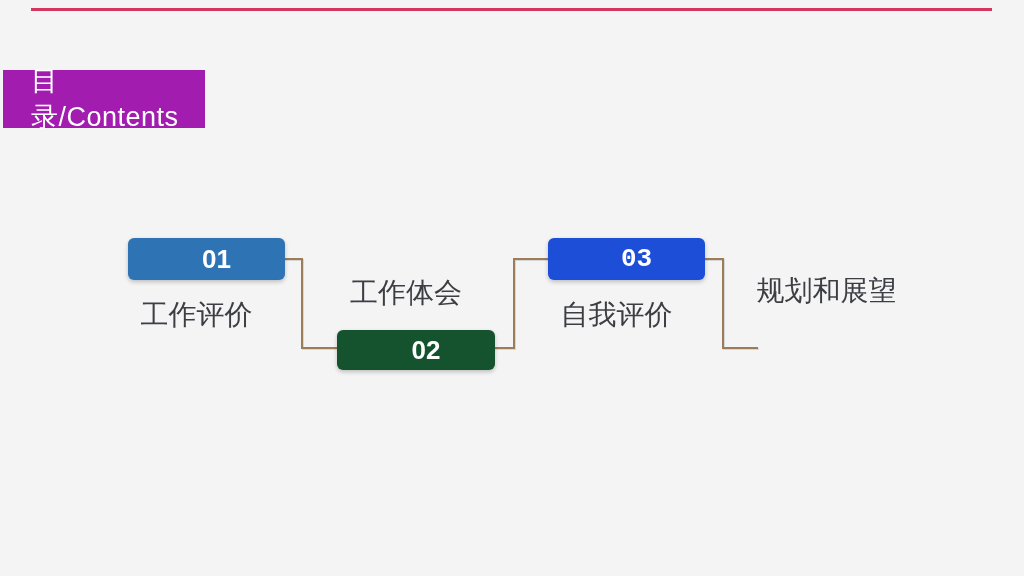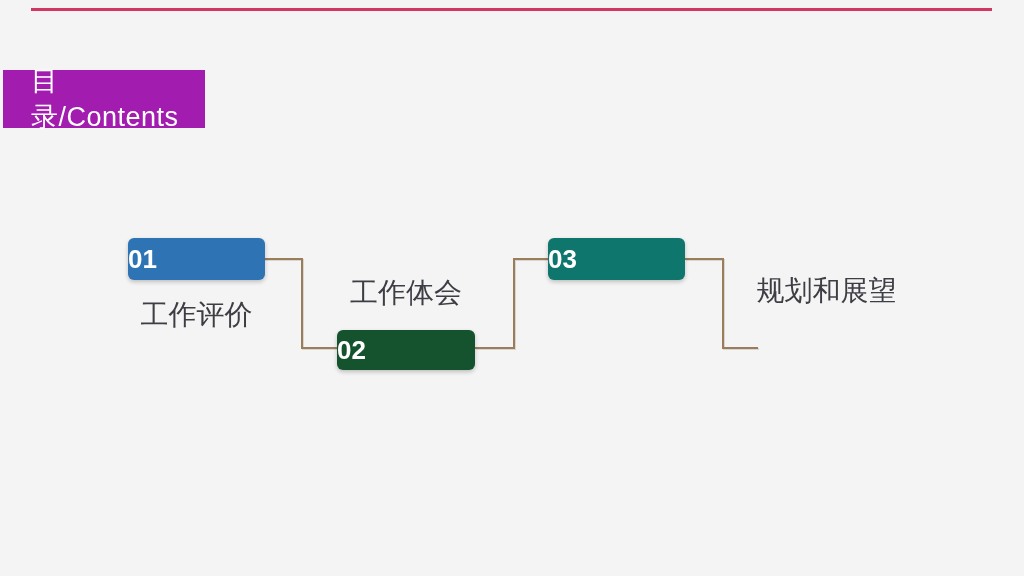--- a/index.html
+++ b/index.html
@@ -42,22 +42,24 @@
     stroke-width:2px;
     filter:drop-shadow(1px 1px 0 rgba(0,0,0,0.12));
   }
   
   .num-box{
     position:absolute;
     border-radius:6px;
     color:#ffffff;
     font-size:26px;
     font-weight:bold;
+    text-align:center;
     box-shadow:0 2px 4px rgba(0,0,0,0.22);
     cursor:default;
+    padding-left:20px;
   }
   .num-box .num{display:block;}
   .box-01{left:128px;top:238px;width:137px;height:42px;line-height:42px;}
   .box-02{left:337px;top:330px;width:138px;height:40px;line-height:40px;}
   .box-03{left:548px;top:238px;width:137px;height:42px;line-height:42px;}
   .box-04{left:758px;top:330px;width:137px;height:40px;line-height:40px;}
   
   .item-label{
     position:absolute;
     color:#3d3e44;
@@ -90,19 +92,20 @@
   <div class="num-box box-01" style="background: rgb(46, 116, 181);">
     <span class="num">01</span>
   </div>
   <div class="item-label label-01">工作评价</div>
 
   <div class="num-box box-02" style="background: #14532d;">
     <span class="num">02</span>
   </div>
   <div class="item-label label-02">工作体会</div>
 
-  <div class="num-box box-03" style="background: #0f766e;">
+  <div class="num-box box-03" style="background: #1d4ed8; font-family: Liberation Mono, monospace;">
     <span class="num">03</span>
   </div>
+  <div class="item-label label-03">自我评价</div>
 
   <div class="item-label label-04">规划和展望</div>
 
 </div>
 
 </body></html>

